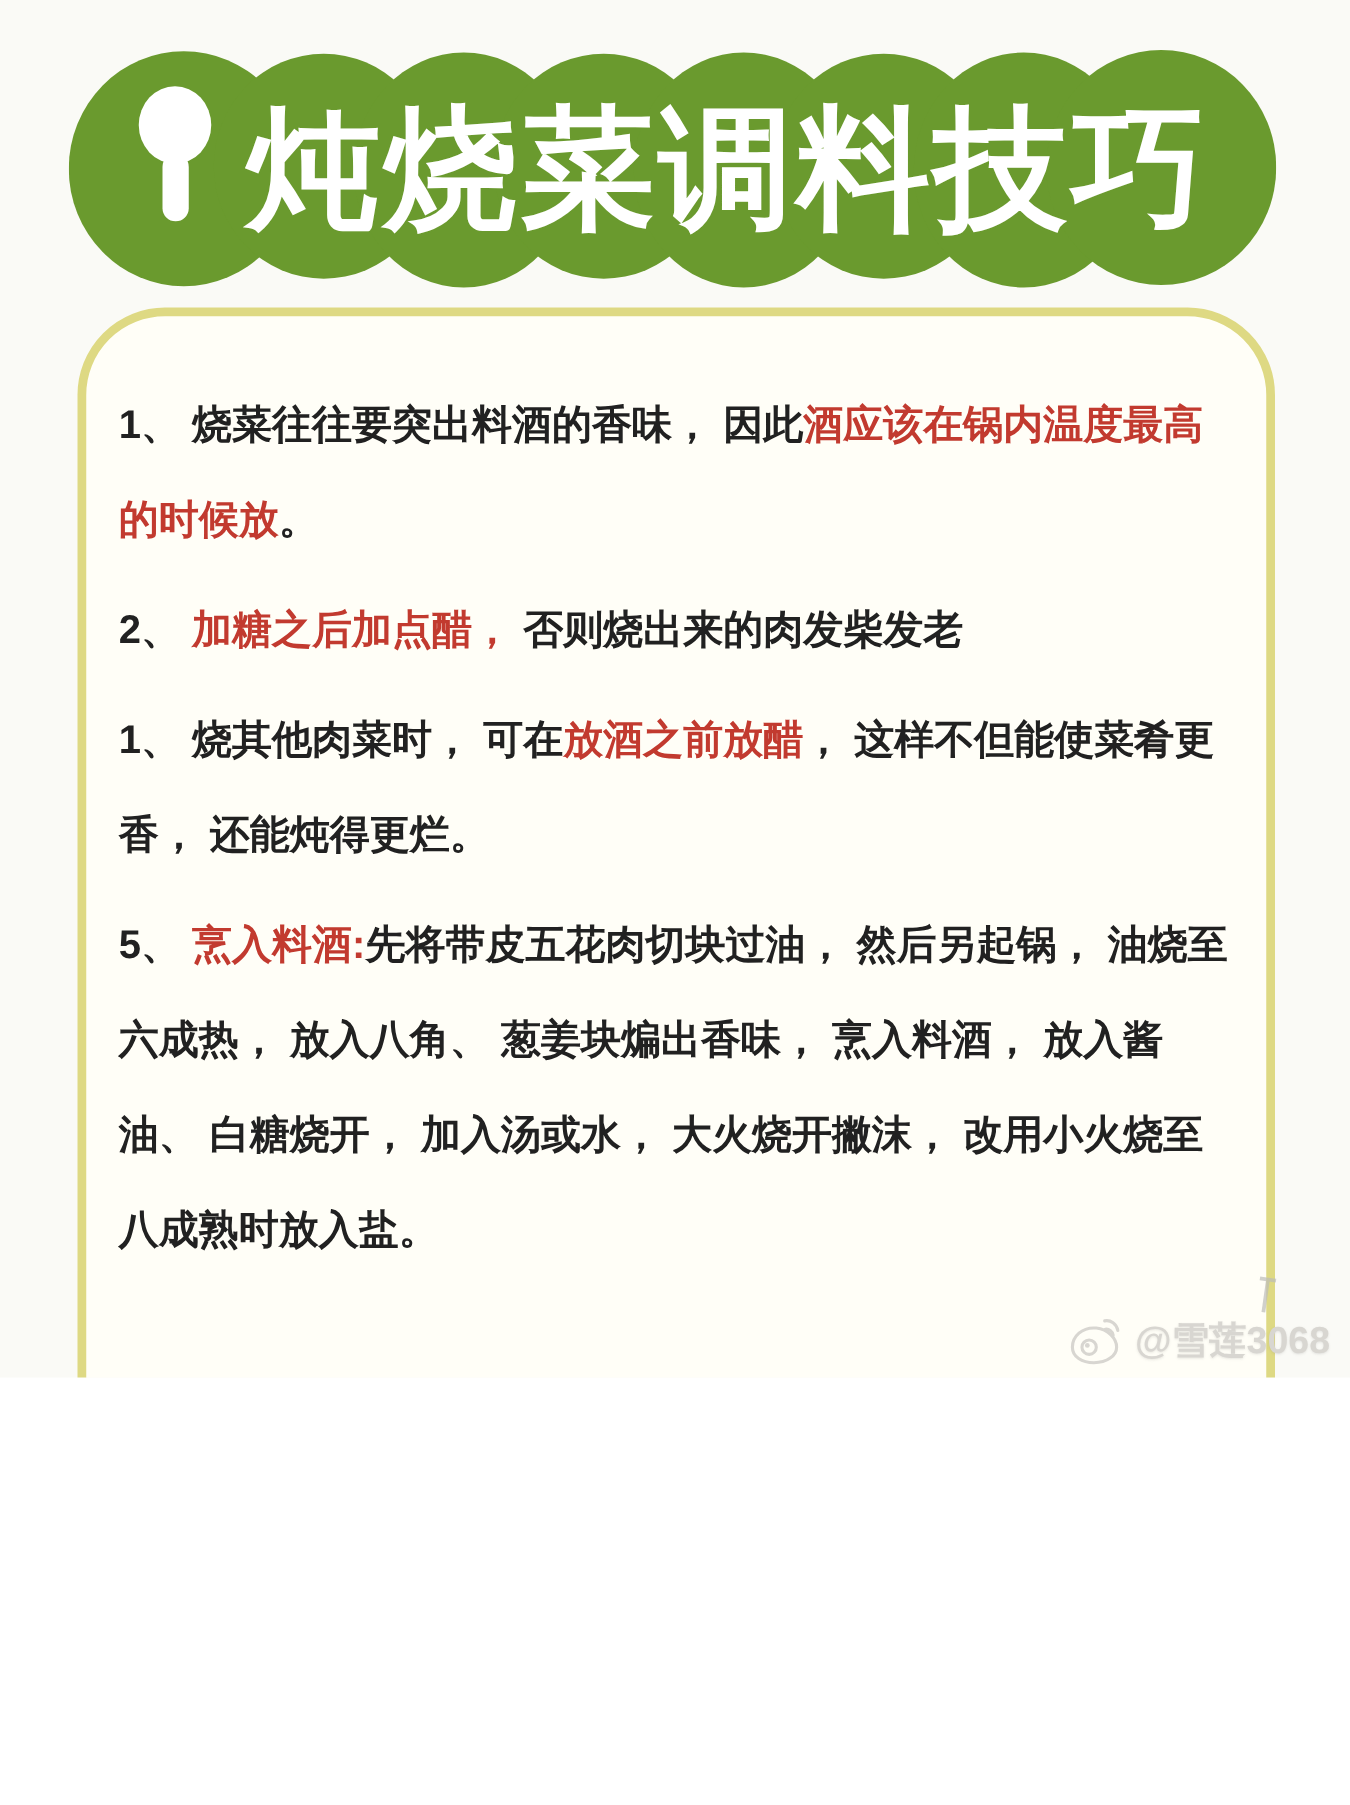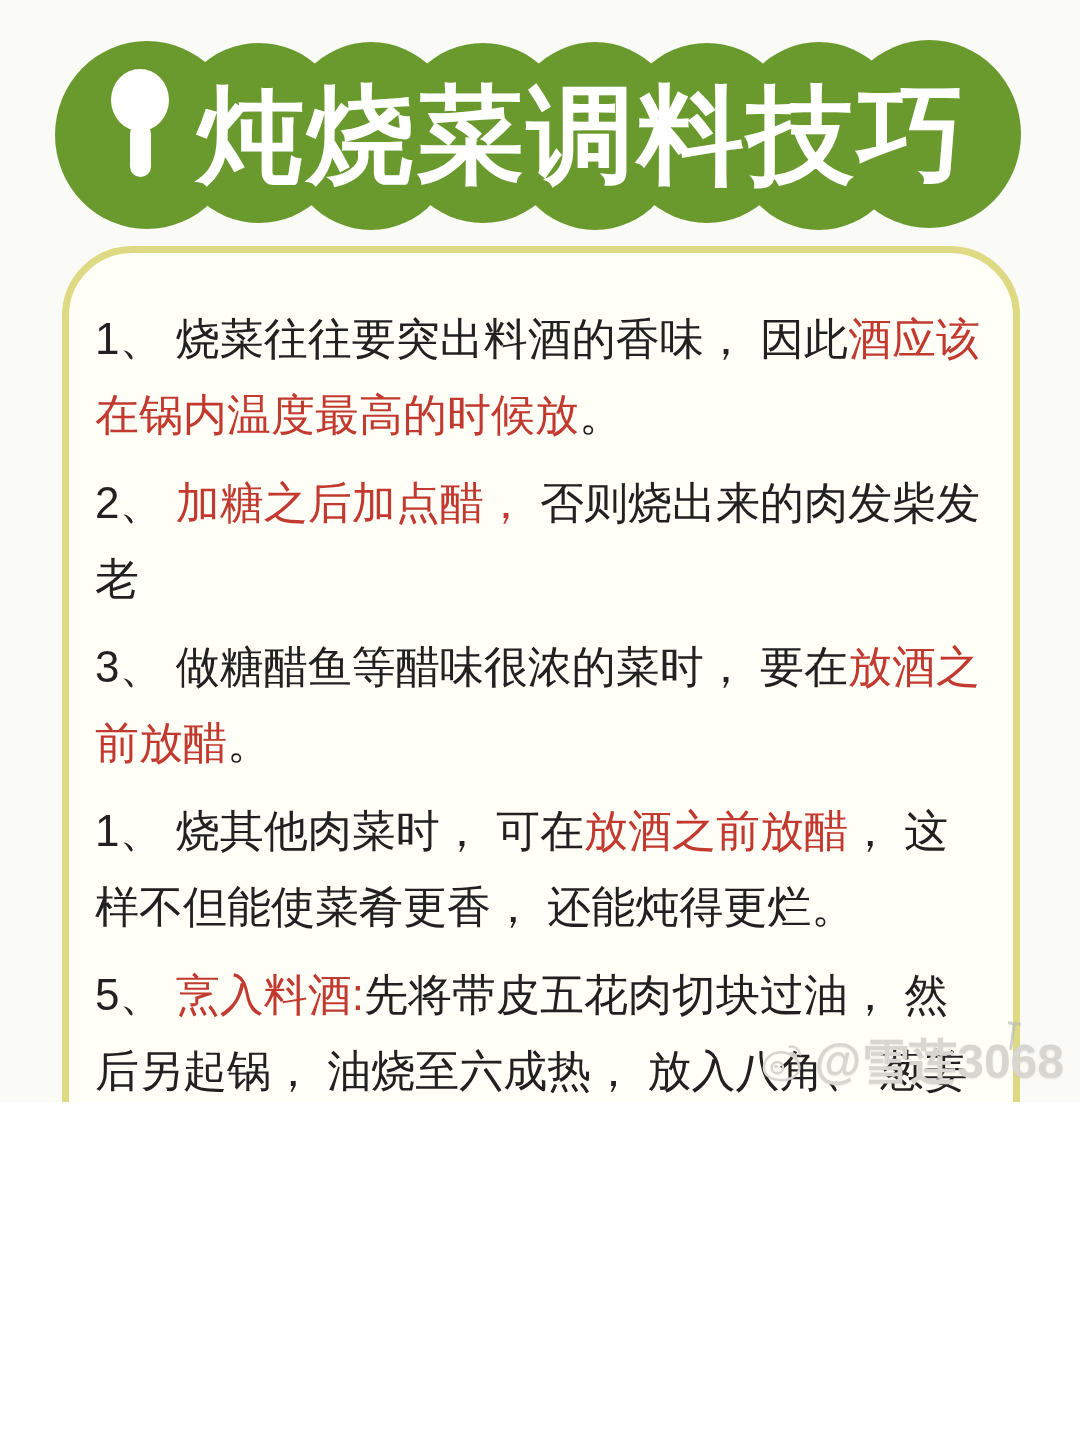--- a/index.html
+++ b/index.html
@@ -52,37 +52,37 @@
     width: 958px; height: 1106px;
     box-sizing: border-box;
     background: var(--card-bg, #fffef7);
     border: 7px solid var(--card-border, #ded983);
     border-radius: 70px;
     padding: 48px 24px 0 26px;
   }
   .tips { width: 894px; }
   .tip {
     margin: 0 0 12px 0;
-    font-size: 44px;
+    font-size: 32px;
     line-height: 76px;
-    font-weight: 400;
+    font-weight: 700;
     color: var(--text-black, #212121);
     text-align: left;
     word-break: break-all;
   }
   .tip .seg-red { color: var(--highlight-red, #c23a2f); }
   .tip .seg-black { color: var(--text-black, #212121); }
 
   
   .watermark {
     position: absolute;
     right: 16px; bottom: 8px;
     display: flex; align-items: center; gap: 6px;
     color: var(--watermark-gray, #d8d6d1);
-    font-size: 48px;
+    font-size: 30px;
     font-weight: 700;
     text-shadow: 0 1px 2px rgba(120,120,120,0.18);
   }
   .wm-icon { display: block; }
   .cursor-artifact {
     position: absolute;
     right: 66px; bottom: 52px;
     width: 3px; height: 26px;
     background: #bdbdb9;
     opacity: 0.7;
@@ -118,21 +118,20 @@
         <div class="spoon-handle"></div>
       </div>
       <h1 class="banner-title">炖烧菜调料技巧</h1>
     </div>
   </header>
 
   <main class="card">
     <div class="tips">
         <p class="tip"><span class="seg-black">1、 烧菜往往要突出料酒的香味， 因此</span><span class="seg-red">酒应该在锅内温度最高的时候放</span><span class="seg-black">。</span></p>
         <p class="tip"><span class="seg-black">2、 </span><span class="seg-red">加糖之后加点醋，</span><span class="seg-black"> 否则烧出来的肉发柴发老</span></p>
-        <p class="tip"><span class="seg-black">3、 做糖醋鱼等醋味很浓的菜时， 要在</span><span class="seg-red">放酒之前放醋</span><span class="seg-black">。</span></p>
         <p class="tip"><span class="seg-black">1、 烧其他肉菜时， 可在</span><span class="seg-red">放酒之前放醋</span><span class="seg-black">， 这样不但能使菜肴更香， 还能炖得更烂。</span></p>
         <p class="tip"><span class="seg-black">5、 </span><span class="seg-red">烹入料酒:</span><span class="seg-black">先将带皮五花肉切块过油， 然后另起锅， 油烧至六成热， 放入八角、 葱姜块煸出香味， 烹入料酒， 放入酱油、 白糖烧开， 加入汤或水， 大火烧开撇沫， 改用小火烧至八成熟时放入盐。</span></p>
       </div>
   </main>
 
   <div class="cursor-artifact"></div>
 
   <footer class="watermark">
     <svg class="wm-icon" viewBox="0 0 50 46" width="48" height="44" fill="none" stroke="currentColor" stroke-width="2.6" stroke-linecap="round" aria-hidden="true">
       <path d="M24 13 C 12 12, 4 20, 4 29 C 4 37, 12 42, 22 42 C 33 42, 41 36, 41 29 C 41 22, 34 14, 24 13 Z"></path>

